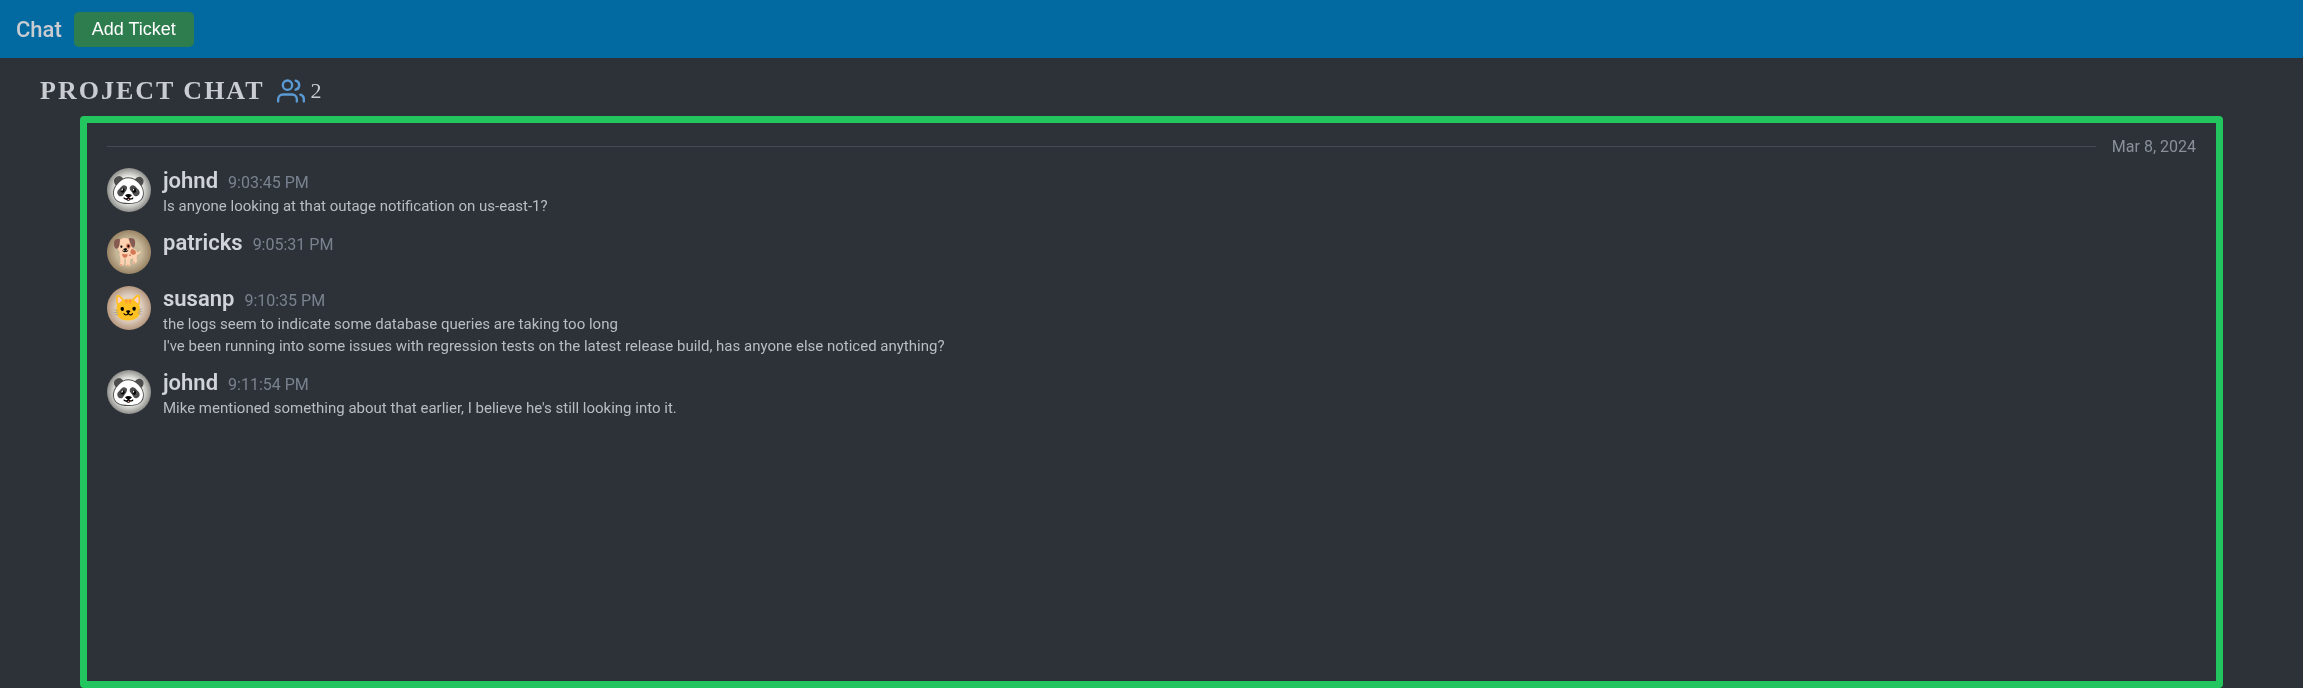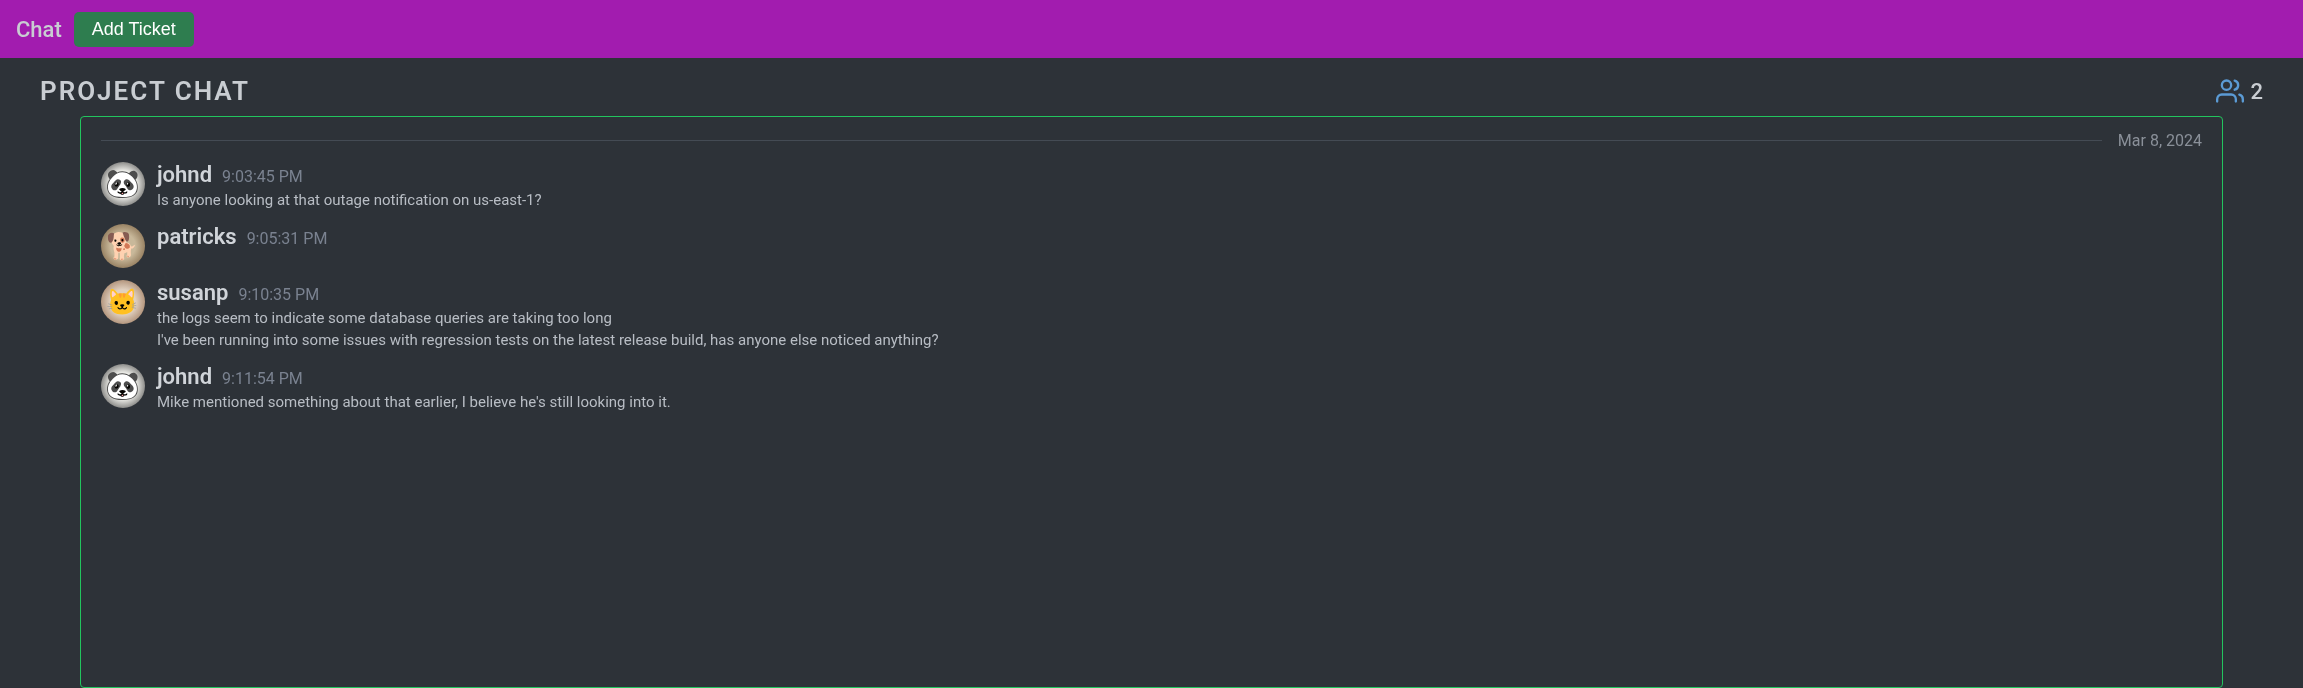--- a/index.html
+++ b/index.html
@@ -10,21 +10,21 @@
       color: #d0d4d9;
       width: 2303px;
       height: 688px;
       overflow: hidden;
     }
 
     
     .top-bar {
       display: flex;
       align-items: center;
-      background-color: #a21caf;
+      background-color: #0369a1;
       padding: 10px 16px;
       height: 58px;
       gap: 12px;
     }
 
     .chat-label {
       color: #c9cdd2;
       font-size: 22px;
       font-weight: 500;
     }
@@ -45,22 +45,23 @@
       display: flex;
       flex-direction: column;
       height: calc(688px - 58px);
       position: relative;
     }
 
     
     .project-chat-header {
       display: flex;
       align-items: center;
-      justify-content: space-between;
+      justify-content: flex-start;
       padding: 18px 40px 10px 40px;
+      font-family: Liberation Serif, serif;
     }
 
     .project-chat-title {
       color: #c9cdd2;
       font-size: 26px;
       font-weight: 600;
       letter-spacing: 2px;
       text-transform: uppercase;
       margin-right: 12px;
     }
@@ -80,21 +81,21 @@
     .users-count {
       color: #c9cdd2;
       font-size: 22px;
       font-weight: 500;
     }
 
     
     .chat-window {
       margin: 0 80px;
       background-color: #2d3238;
-      border: 1px solid #22c55e;
+      border: 7px solid #22c55e;
       border-radius: 4px;
       flex: 1;
       overflow-y: auto;
       position: relative;
     }
 
     
     .date-divider {
       display: flex;
       align-items: center;

